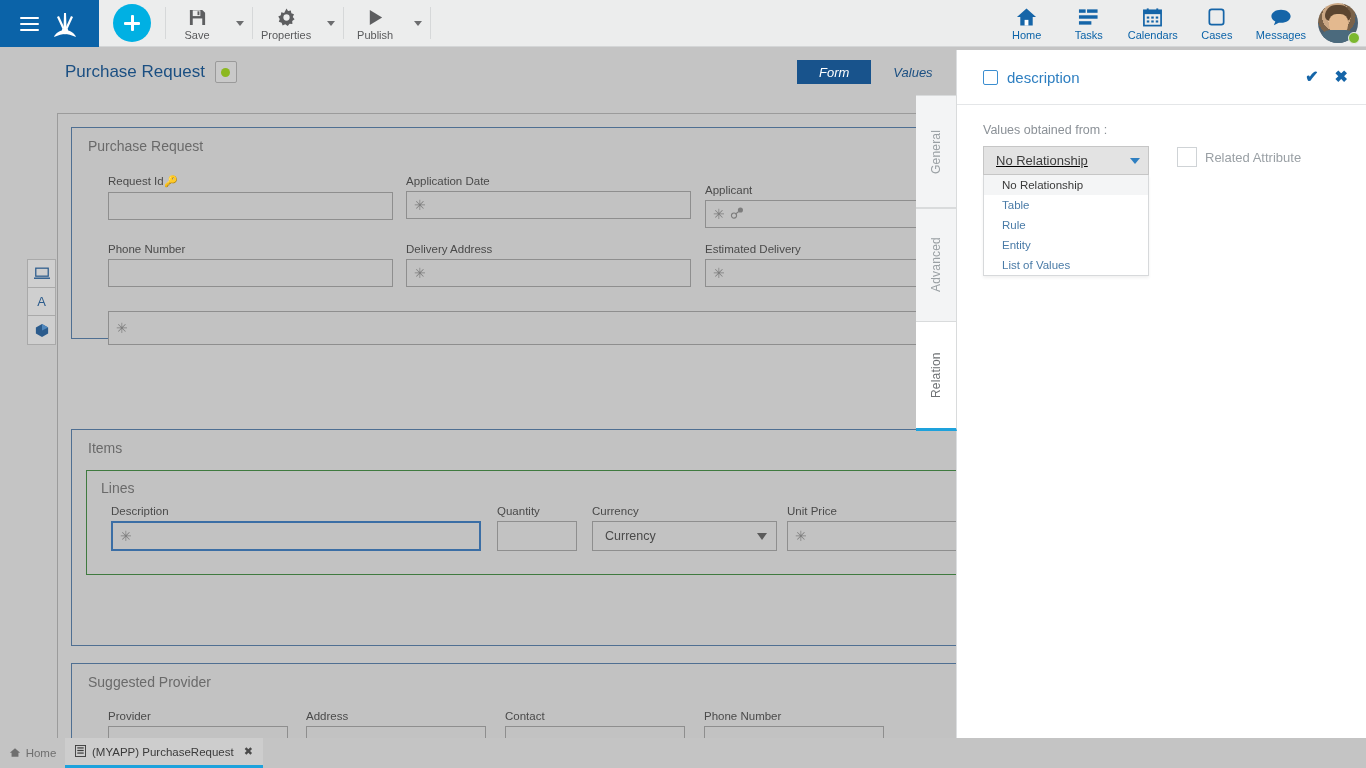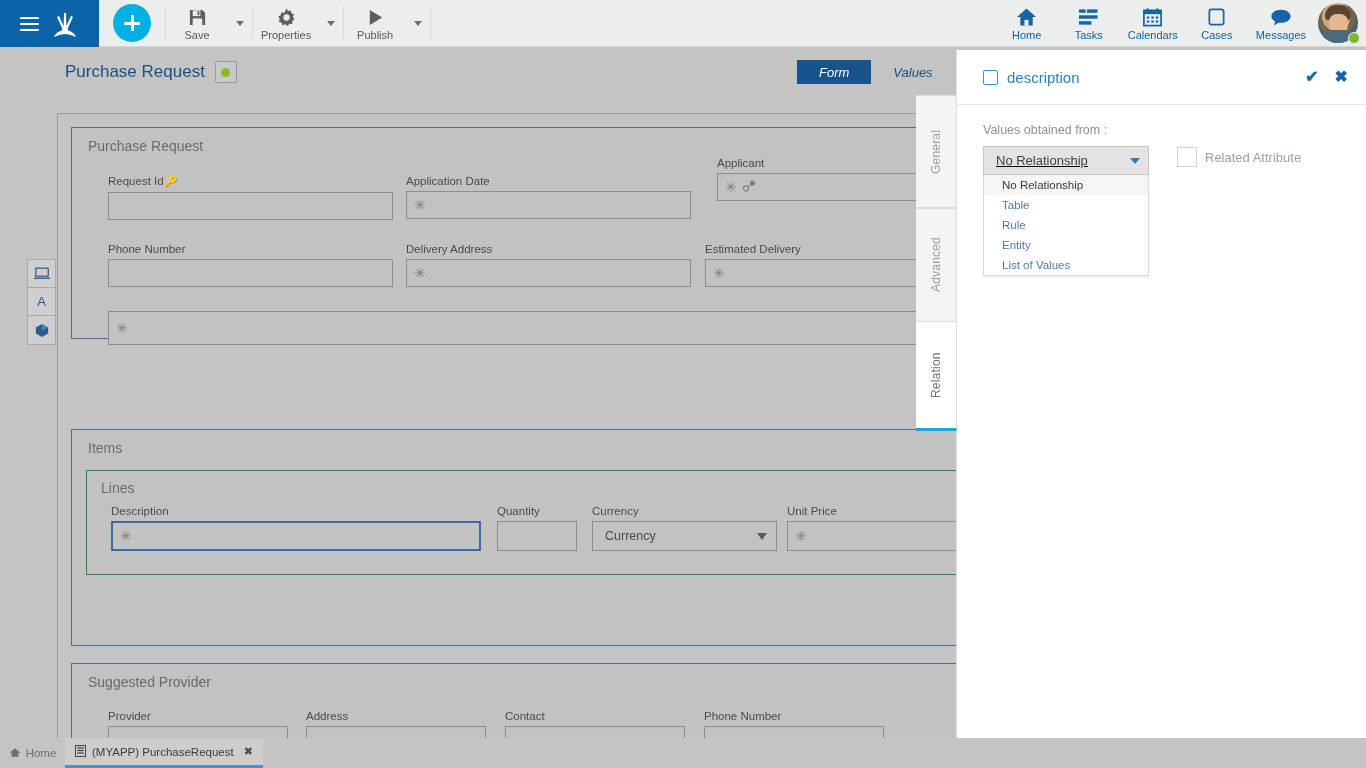--- a/index.html
+++ b/index.html
@@ -416,21 +416,21 @@
         <div class="field" style="left:36px; top:47px; width:285px;">
           <span class="flabel"><span>Request Id</span><span class="keyicon">🔑</span></span>
           <div class="finput"></div>
         </div>
         <div class="field" style="left:334px; top:47px; width:285px;">
           <span class="flabel">Application Date</span>
           <div class="finput">
               <span class="ast">✳</span>
             </div>
         </div>
-        <div class="field" style="left:633px; top:29px; width:285px;margin-left:12px;">
+        <div class="field" style="left:633px; top:56px; width:285px;">
           <span class="flabel">Applicant</span>
           <div class="finput">
             <span class="ast">✳</span>
             <span class="relicon">
               <svg viewBox="0 0 16 14" width="14" height="12" aria-hidden="true">
                 <circle cx="12" cy="3.5" r="3" fill="#7d7d7d"></circle>
                 <circle cx="4.5" cy="10" r="3" fill="none" stroke="#7d7d7d" stroke-width="1.3"></circle>
                 <line x1="6.5" y1="8" x2="10" y2="5.2" stroke="#7d7d7d" stroke-width="1.3"></line>
               </svg>
             </span>

